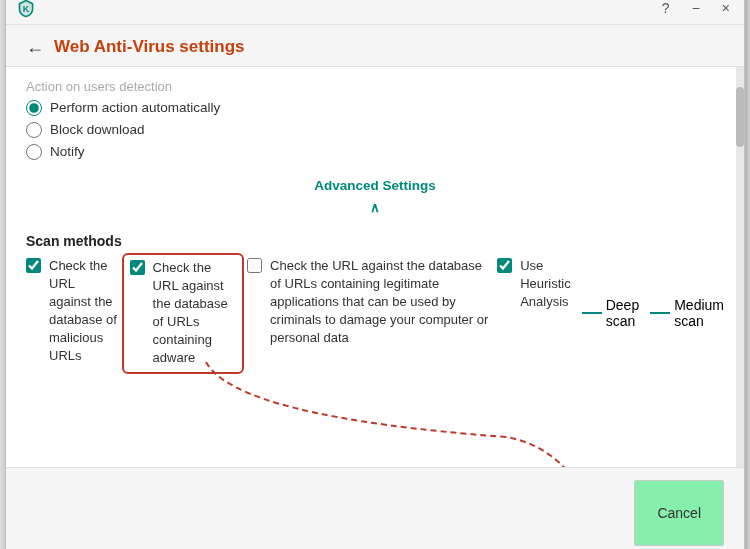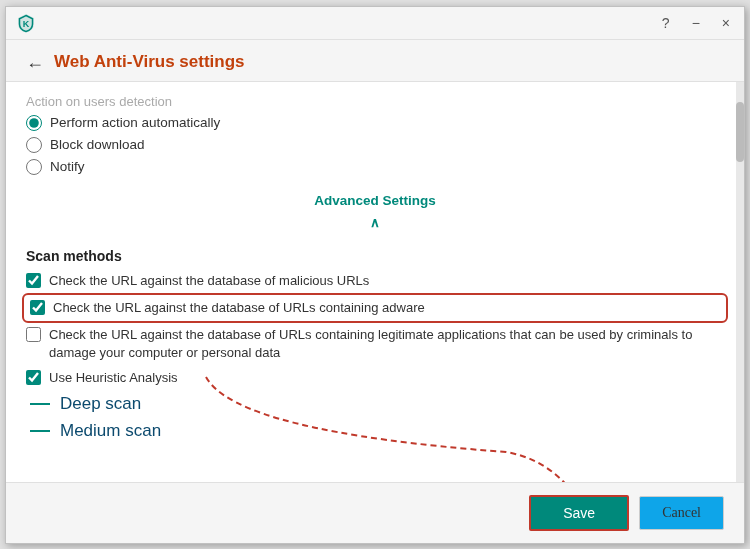--- a/index.html
+++ b/index.html
@@ -115,21 +115,21 @@
     }
     .scan-methods-title {
       font-size: 14px;
       font-weight: bold;
       color: #222;
       padding-bottom: 8px;
       margin-top: 12px;
     }
     .checkbox-group {
       display: flex;
-      flex-direction: column;
+      flex-direction: row;
       gap: 7px;
     }
     .checkbox-item {
       display: flex;
       align-items: flex-start;
       gap: 8px;
       font-size: 13px;
       color: #333;
       line-height: 1.4;
     }
@@ -142,23 +142,23 @@
       flex-shrink: 0;
     }
     .checkbox-highlight {
       outline: 2px solid #c0392b;
       outline-offset: 2px;
       border-radius: 2px;
     }
     .deep-scan-row, .medium-scan-row {
       display: flex;
       align-items: center;
-      gap: 8px;
-      font-size: 17px;
-      color: #0c4a6e;
+      gap: 2px;
+      font-size: 14px;
+      color: #000000;
       padding-left: 4px;
     }
     .scan-line {
       width: 20px;
       height: 2px;
       background: #00897b;
       margin-right: 2px;
       flex-shrink: 0;
     }
     .scan-line-gray {
@@ -181,28 +181,27 @@
       background: #00897b;
       color: white;
       border: 2px solid #c0392b;
       padding: 8px 32px;
       font-size: 14px;
       cursor: pointer;
       border-radius: 2px;
       outline: none;
     }
     .btn-cancel {
-      background: #0ea5e9;
+      background: #86efac;
       color: #333;
       border: 1px solid #ccc;
-      padding: 8px 22px;
+      padding: 24px 22px;
       font-size: 14px;
       cursor: pointer;
       border-radius: 2px;
-      font-family: Liberation Serif, serif;
     }
     .scrollbar-track {
       position: absolute;
       right: 0;
       top: 0;
       width: 8px;
       height: 100%;
       background: #e8e8e8;
     }
     .scrollbar-thumb {
@@ -317,16 +316,15 @@
       </svg>
 
     </div>
 
     <div class="scrollbar-track" style="position:absolute;right:0;top:0;height:100%;">
       <div class="scrollbar-thumb"></div>
     </div>
   </div>
 
   <div class="footer">
-    <button class="btn-save">Save</button>
     <button class="btn-cancel">Cancel</button>
   </div>
 </div>
 
 </body></html>

